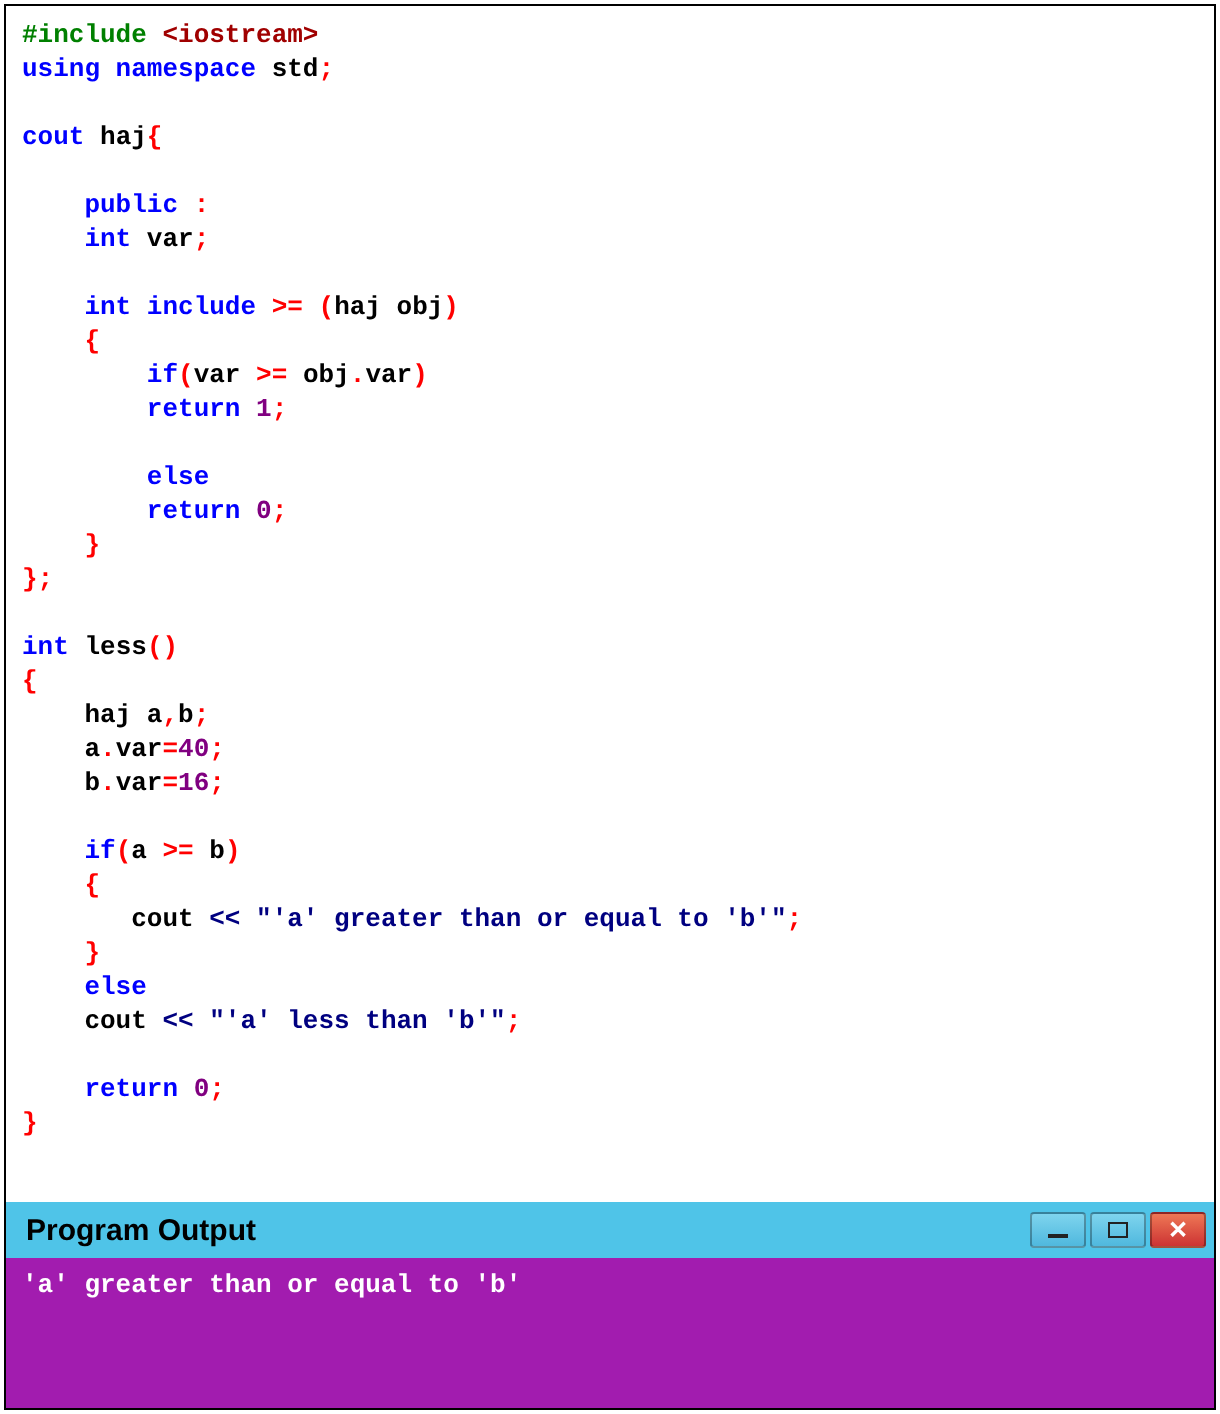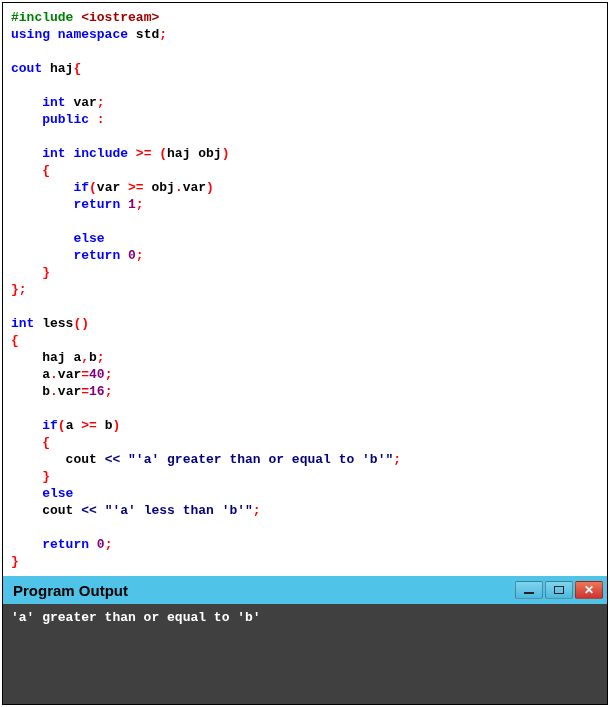--- a/index.html
+++ b/index.html
@@ -17,35 +17,35 @@
   .output-panel { background: #000; }
   .output-titlebar { background: #4fc4e8; display: flex; align-items: center; padding: 4px 4px 4px 10px; height: 28px; }
   .output-title { font-family: Arial, sans-serif; font-weight: bold; font-size: 15px; color: #000; flex: 1; }
   .win-buttons { display: flex; gap: 2px; }
   .win-btn { width: 28px; height: 18px; border: 1px solid rgba(0,0,0,0.3); border-radius: 2px; display: flex; align-items: center; justify-content: center; font-family: Arial, sans-serif; font-size: 10px; cursor: pointer; }
   .win-min { background: linear-gradient(#7ed4ee,#4fb8de); color: #222; }
   .win-max { background: linear-gradient(#7ed4ee,#4fb8de); color: #222; }
   .win-close { background: linear-gradient(#e75,#c33); color: #fff; font-weight: bold; font-size: 12px; }
   .win-min-inner { width: 10px; border-bottom: 2px solid #222; margin-top:6px;}
   .win-max-inner { width: 10px; height: 8px; border: 1.5px solid #222; }
-  .output-body { background: #404040; color: #fff; font-family: "Courier New", monospace; font-size: 13px; font-weight: bold; padding: 6px 8px; height: 100px; white-space: pre; }
+  .output-body { background: #a21caf; color: #fff; font-family: "Courier New", monospace; font-size: 13px; font-weight: bold; padding: 6px 8px; height: 75px; white-space: pre; }
 </style>
 </head>
 <body>
 
 <div class="container">
 
   <div class="code-area" id="code-area">
       <div class="code-line"><span class="tok-green">#include </span><span class="tok-maroon">&lt;iostream&gt;</span></div>
       <div class="code-line"><span class="tok-blue">using namespace </span><span class="tok-black">std</span><span class="tok-red">;</span></div>
       <div class="code-line">&nbsp;</div>
       <div class="code-line"><span class="tok-blue">cout </span><span class="tok-black">haj</span><span class="tok-red">{</span></div>
       <div class="code-line">&nbsp;</div>
+      <div class="code-line"><span class="tok-blue">    public </span><span class="tok-red">:</span></div>
       <div class="code-line"><span class="tok-blue">    int </span><span class="tok-black">var</span><span class="tok-red">;</span></div>
-      <div class="code-line"><span class="tok-blue">    public </span><span class="tok-red">:</span></div>
       <div class="code-line">&nbsp;</div>
       <div class="code-line"><span class="tok-blue">    int </span><span class="tok-blue">include </span><span class="tok-red">&gt;= (</span><span class="tok-black">haj obj</span><span class="tok-red">)</span></div>
       <div class="code-line"><span class="tok-red">    {</span></div>
       <div class="code-line"><span class="tok-blue">        if</span><span class="tok-red">(</span><span class="tok-black">var </span><span class="tok-red">&gt;=</span><span class="tok-black"> obj</span><span class="tok-red">.</span><span class="tok-black">var</span><span class="tok-red">)</span></div>
       <div class="code-line"><span class="tok-blue">        return </span><span class="tok-purple">1</span><span class="tok-red">;</span></div>
       <div class="code-line">&nbsp;</div>
       <div class="code-line"><span class="tok-blue">        else</span></div>
       <div class="code-line"><span class="tok-blue">        return </span><span class="tok-purple">0</span><span class="tok-red">;</span></div>
       <div class="code-line"><span class="tok-red">    }</span></div>
       <div class="code-line"><span class="tok-red">};</span></div>

